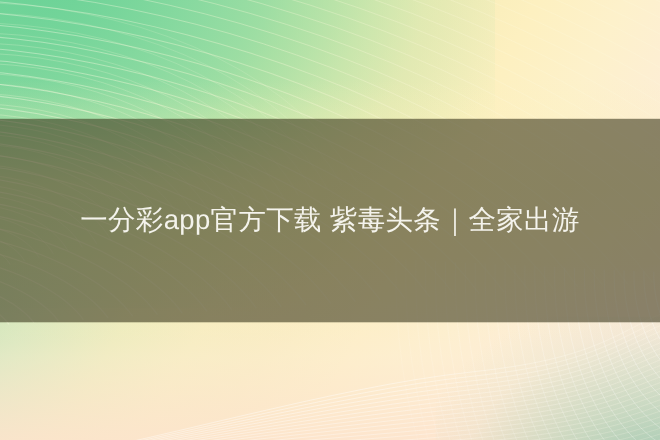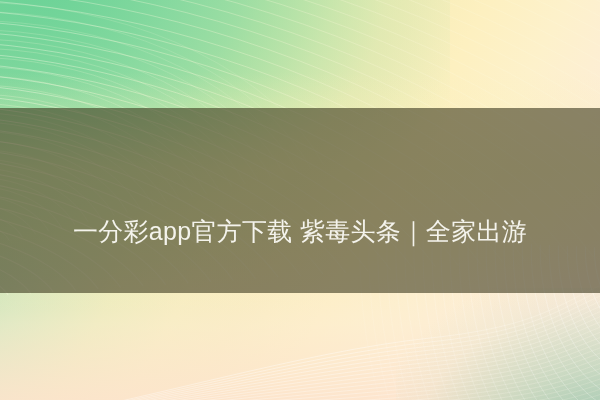--- a/index.html
+++ b/index.html
@@ -103,21 +103,20 @@
   .text-wrap {
     position: absolute;
     left: 0;
     top: 108px;
     width: 600px;
     height: 185px;
     display: flex;
     flex-direction: row;
     align-items: center;
     justify-content: center;
-    margin-top: 31px;
   }
   .tline {
     color: #f4f3ec;
     font-size: 25px;
     line-height: 43px;
     letter-spacing: 0.3px;
     white-space: nowrap;
     text-align: center;
   }
   .tline.overflow {

